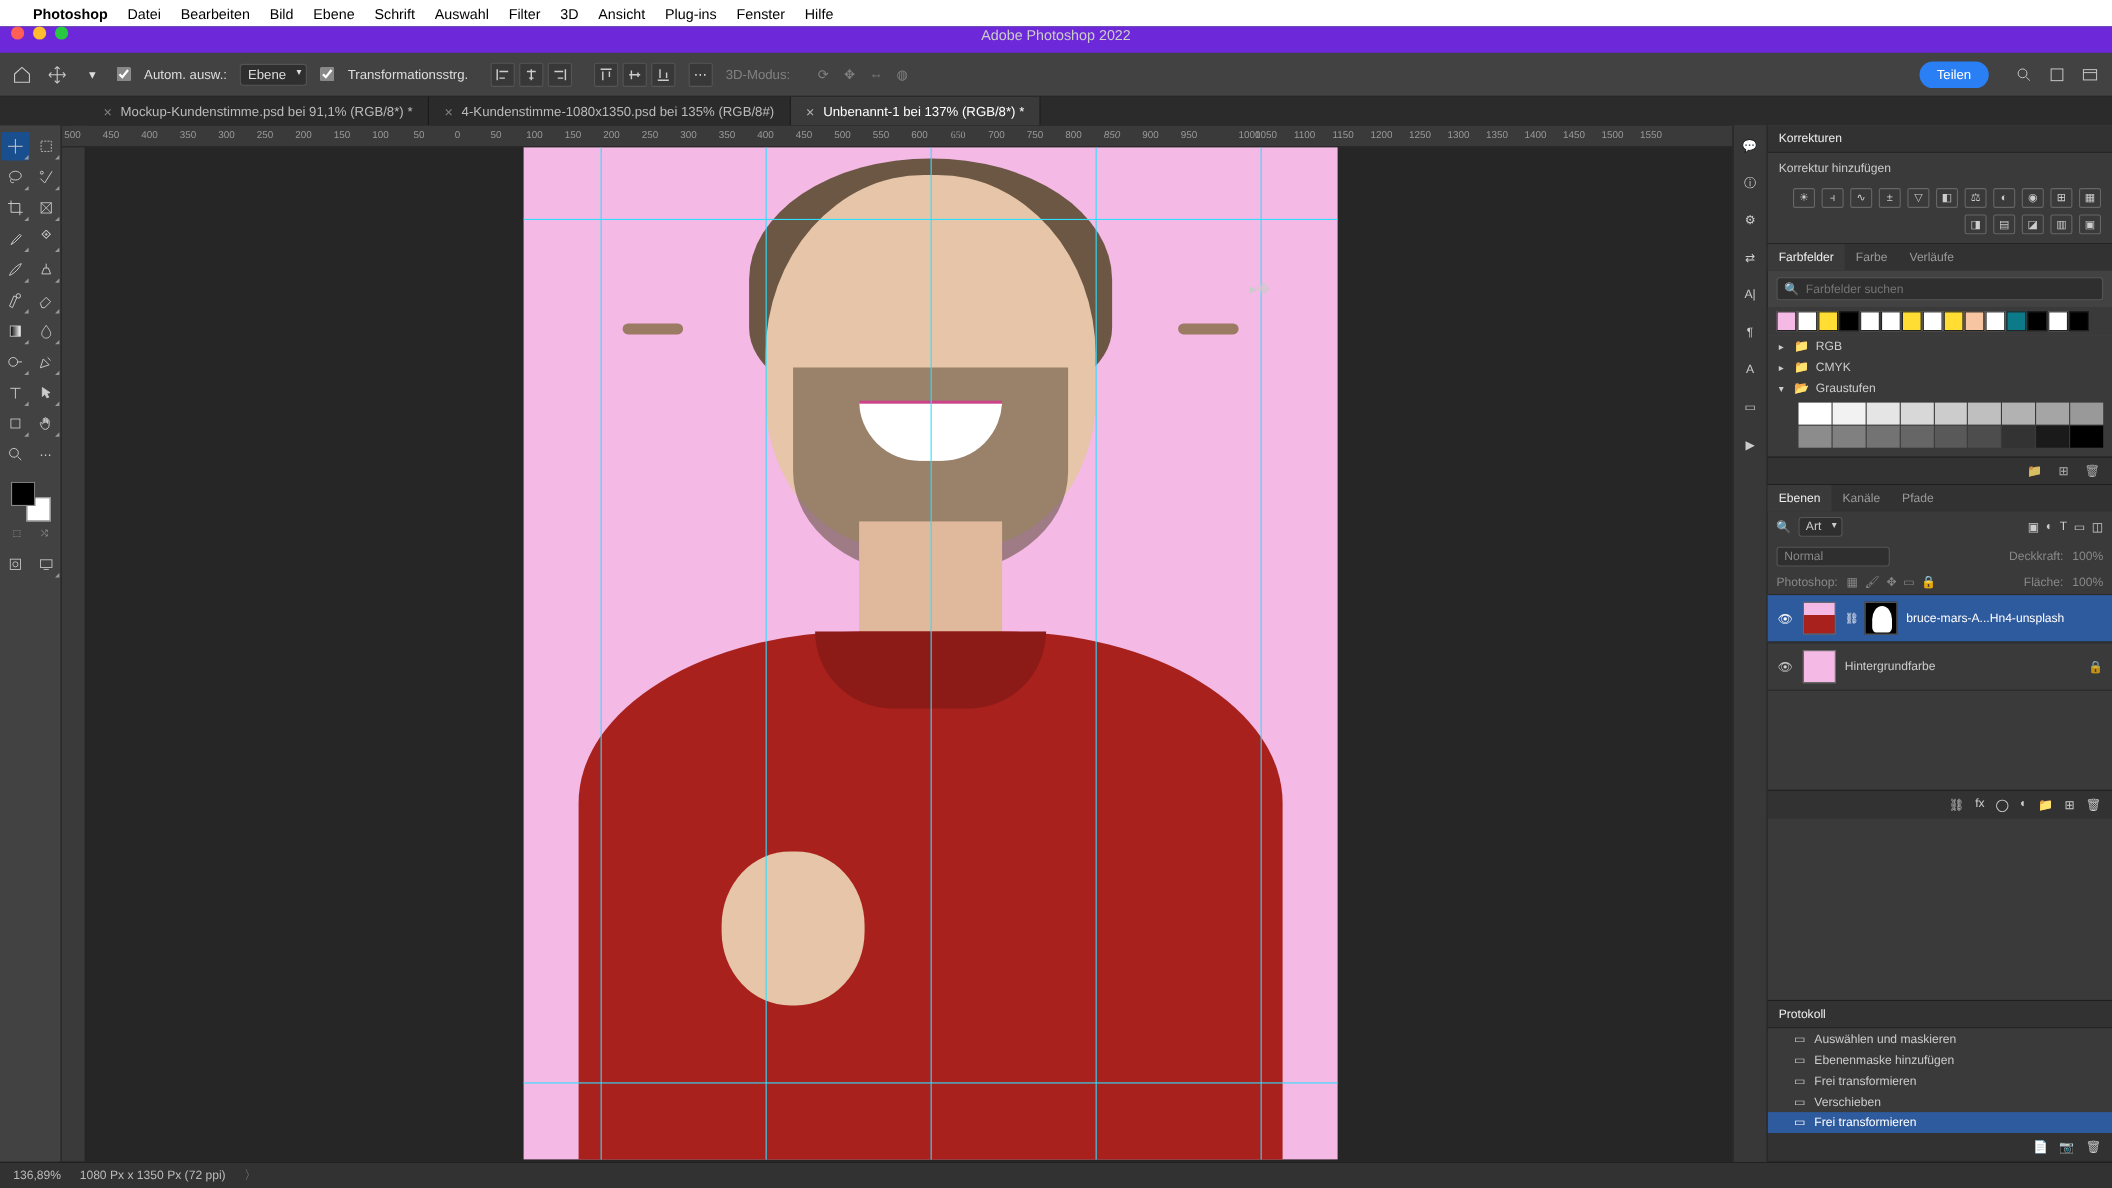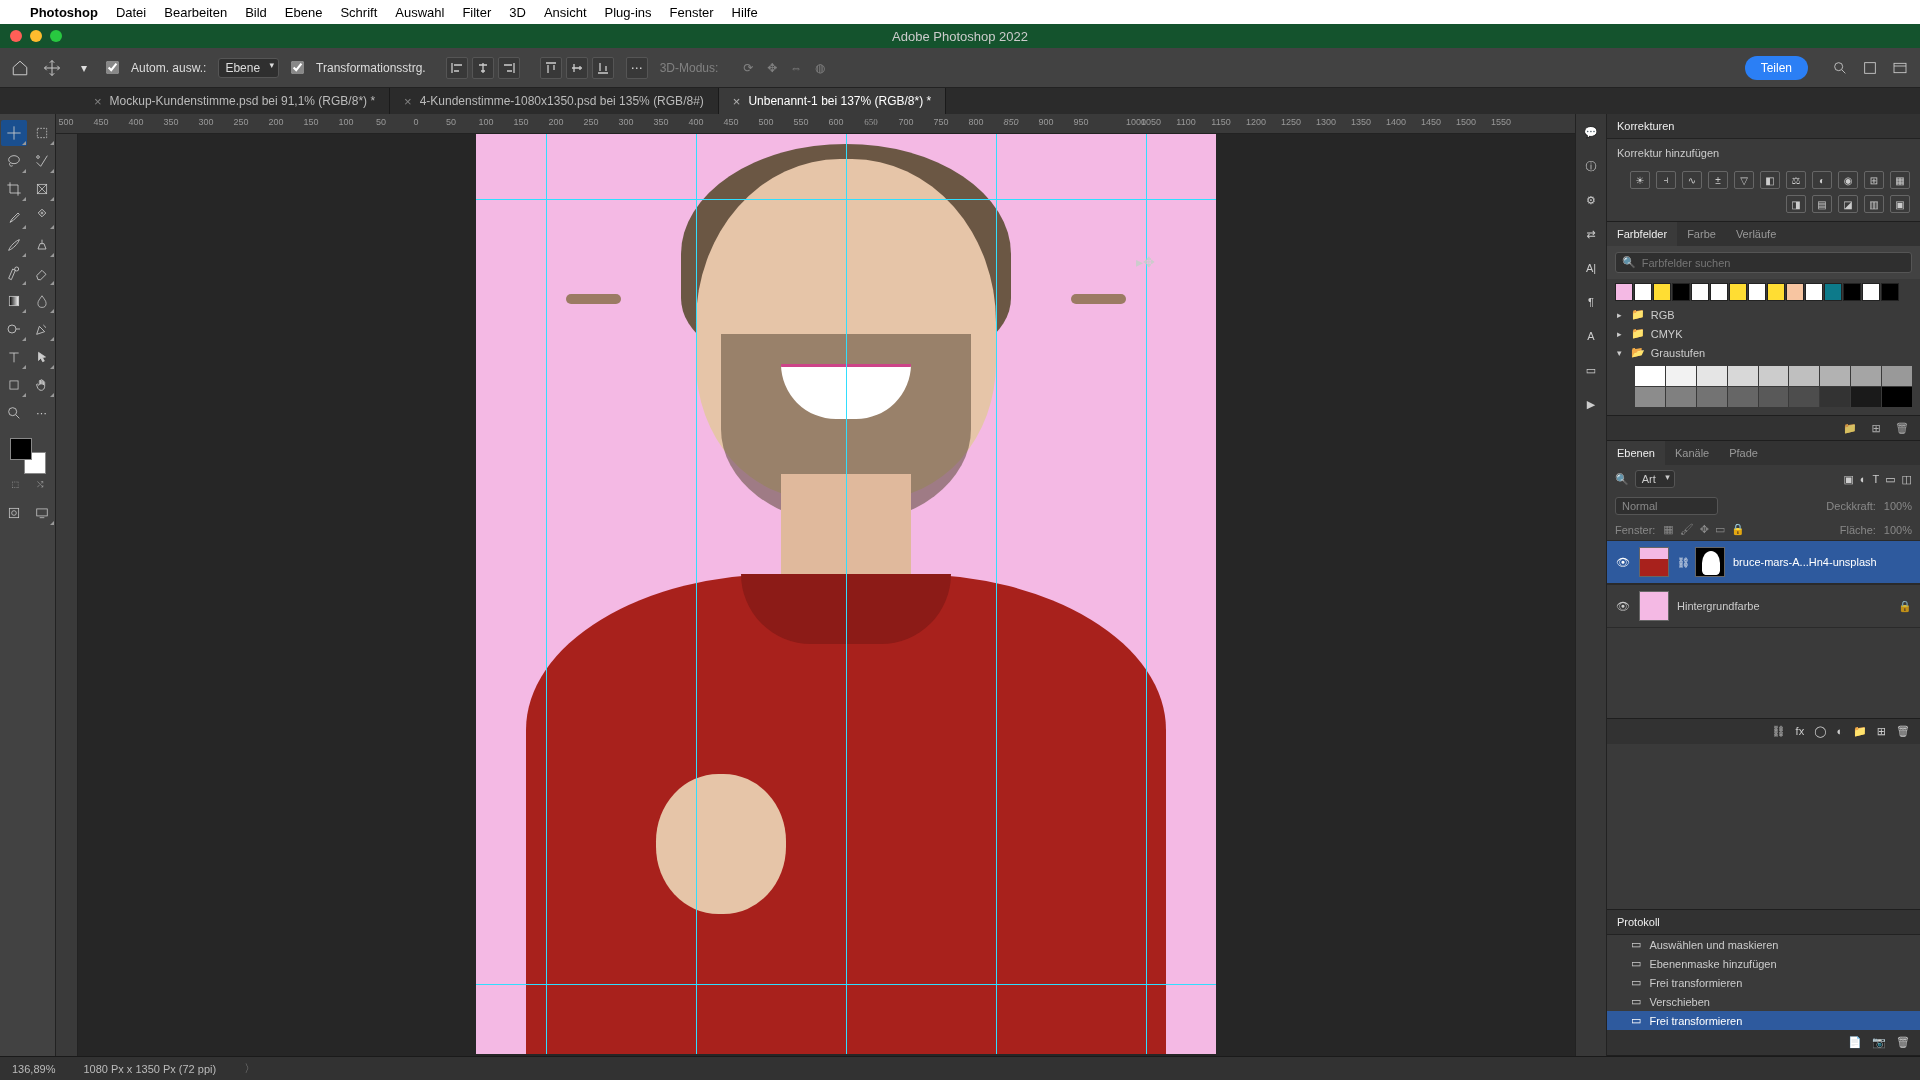--- a/index.html
+++ b/index.html
@@ -4,21 +4,21 @@
 <style>
 * { margin: 0; padding: 0; box-sizing: border-box; font-family: -apple-system, "Helvetica Neue", Arial, sans-serif; user-select: none; }
 body { background: #323232; color: #ccc; font-size: 11px; overflow: hidden; width: 1920px; height: 1080px; }
 
 
 .mac-menu { height: 24px; background: #fff; color: #000; display: flex; align-items: center; padding: 0 12px; gap: 18px; font-size: 13px; }
 .mac-menu .apple { font-size: 14px; }
 .mac-menu .app-name { font-weight: 700; }
 
 
-.win-title { height: 24px; background: #14532d; display: flex; align-items: center; position: relative; }
+.win-title { height: 24px; background: #6d28d9; display: flex; align-items: flex-start; position: relative; }
 .traffic { display: flex; gap: 8px; margin-left: 10px; }
 .traffic span { width: 12px; height: 12px; border-radius: 50%; }
 .tr-close { background: #ff5f57; } .tr-min { background: #febc2e; } .tr-max { background: #28c840; }
 .win-title-text { position: absolute; left: 50%; transform: translateX(-50%); color: #ccc; font-size: 13px; }
 
 
 .options-bar { height: 40px; background: #424242; border-bottom: 1px solid #222; display: flex; align-items: center; padding: 0 10px; gap: 12px; font-size: 12px; color: #ddd; }
 .options-bar .ico { display: inline-flex; width: 20px; height: 20px; align-items: center; justify-content: center; }
 .options-bar input[type=checkbox] { accent-color: #888; }
 .opt-drop { background: #2f2f2f; border: 1px solid #555; padding: 2px 18px 2px 6px; border-radius: 3px; position: relative; }
@@ -128,21 +128,21 @@
 .lock-ic { margin-left:auto; opacity:.8; }
 
 .layer-footer { display:flex; gap:10px; justify-content:flex-end; padding:6px 10px; background:#323232; border-top:1px solid #1e1e1e; }
 
 .proto-body { background:#3a3a3a; max-height:110px; overflow:hidden; }
 .proto-row { display:flex; align-items:center; gap:8px; padding:3px 12px 3px 24px; font-size:11px; }
 .proto-row.sel { background:#2e5a9e; color:#fff; }
 .proto-footer { display:flex; gap:10px; justify-content:flex-end; padding:6px 10px; background:#323232; }
 
 
-.status-bar { height:24px; background:#323232; border-top:1px solid #1a1a1a; display:flex; align-items:center; padding:0 12px; gap:28px; font-size:11px; color:#bbb; }
+.status-bar { height:24px; background:#323232; border-top:1px solid #1a1a1a; display:flex; align-items:center; padding:0 12px; gap:17px; font-size:11px; color:#bbb; }
 .status-bar .arrow { opacity:.6; }
 
 
 svg { stroke:#ccc; fill:none; stroke-width:1.3; }
 </style>
 </head>
 <body>
 
 <div class="mac-menu">
   <span class="apple"></span>
@@ -651,21 +651,21 @@
             <span>▭</span>
             <span>◫</span>
           </div>
         </div>
         <div class="blend-row">
           <span class="sel">Normal</span>
           <span style="margin-left:auto">Deckkraft:</span>
           <span>100%</span>
         </div>
         <div class="lock-row">
-          <span>Fenster:</span>
+          <span>Photoshop:</span>
           <div class="lock-icons">
             <span>▦</span>
             <span>🖌</span>
             <span>✥</span>
             <span>▭</span>
             <span>🔒</span>
           </div>
           <span style="margin-left:auto">Fläche:</span>
           <span>100%</span>
         </div>

